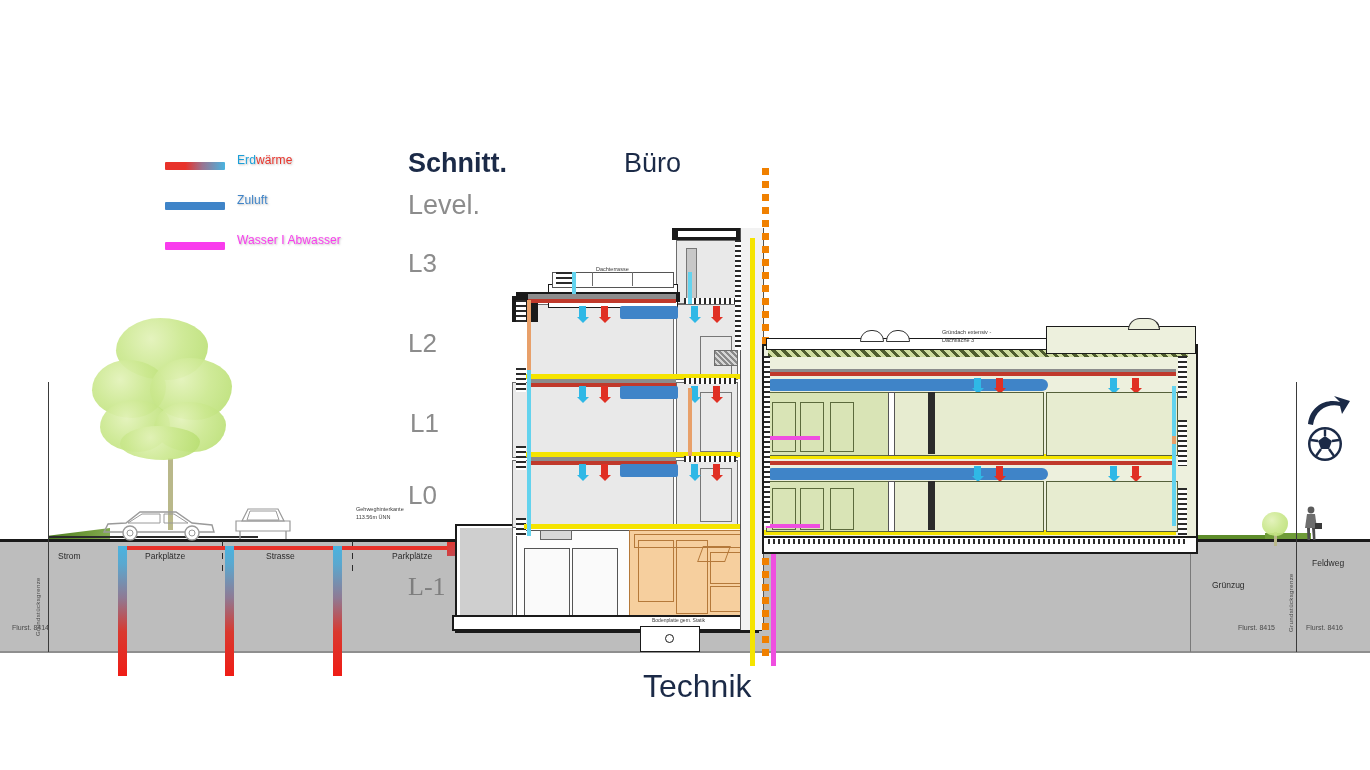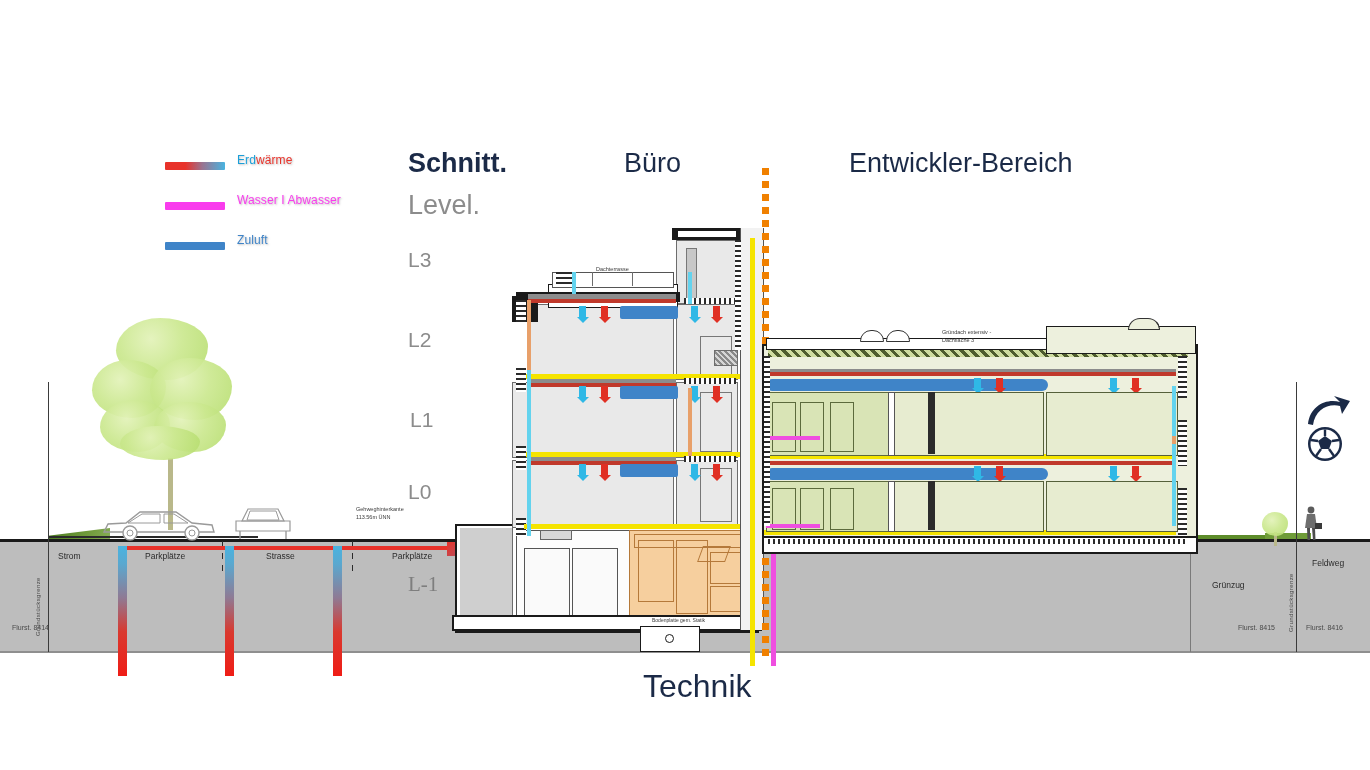--- a/index.html
+++ b/index.html
@@ -17,21 +17,21 @@
                 text-shadow:1px 1px 2px rgba(140,140,140,.55);}
 
   
   .cap{position:absolute;color:#1b2a47;white-space:nowrap;}
   #cap-schnitt{left:408px;top:148px;font-size:27px;font-weight:bold;}
   #cap-level{left:408px;top:190px;font-size:27px;color:#8c8c8c;}
   #cap-buro{left:624px;top:148px;font-size:27px;}
   #cap-entw{left:849px;top:148px;font-size:27px;}
   #cap-technik{left:643px;top:668px;font-size:32px;}
 
-  .lvl{position:absolute;font-size:21px;color:#8c8c8c;}
+  .lvl{position:absolute;font-size:26px;color:#8c8c8c;}
   #lvl-l3{left:408px;top:248px;}
   #lvl-l2{left:408px;top:328px;}
   #lvl-l1{left:410px;top:408px;}
   #lvl-l0{left:408px;top:480px;}
   #lvl-lm1{left:408px;top:572px;color:#7e7e7e;font-family:Liberation Serif, serif;}
 
   
   #soil{left:0;top:541px;width:1370px;height:111px;background:#bdbdbd;}
   #soil-bottom{left:0;top:651px;width:1370px;height:2px;background:#8f8f8f;}
   #ground-line{left:0;top:539px;width:1370px;height:2.5px;background:#1a1a1a;}
@@ -374,36 +374,35 @@
   <div id="legend">
 
     <div class="legend-row">
       <div class="legend-swatch" style="background:linear-gradient(to right,#e8322a 0%,#e8322a 34%,#9a7390 62%,#49b3e0 100%);"></div>
       <div class="legend-label">
         <span style="color:#1b9fd8;">Erd</span><span style="color:#e8322a;">wärme</span>
       </div>
     </div>
 
     <div class="legend-row">
+      <div class="legend-swatch" style="background:#3f84c8;"></div>
+      <div class="legend-label" style="color:#3f84c8;">Zuluft</div>
+    </div>
+
+    <div class="legend-row">
       <div class="legend-swatch" style="background:#f93ced;"></div>
       <div class="legend-label" style="color:#f93ced;">Wasser I Abwasser</div>
     </div>
 
-    <div class="legend-row">
-      <div class="legend-swatch" style="background:#3f84c8;"></div>
-      <div class="legend-label" style="color:#3f84c8;">Zuluft</div>
-    </div>
-
 
   </div>
 
   <div class="cap" id="cap-schnitt">Schnitt.</div>
   <div class="cap" id="cap-level">Level.</div>
   <div class="cap" id="cap-buro">Büro</div>
-  <div class="cap" id="cap-entw">Entwickler-Bereich</div>
   <div class="cap" id="cap-technik">Technik</div>
 
   <div class="lvl" id="lvl-l3">L3</div>
   <div class="lvl" id="lvl-l2">L2</div>
   <div class="lvl" id="lvl-l1">L1</div>
   <div class="lvl" id="lvl-l0">L0</div>
   <div class="lvl" id="lvl-lm1">L-1</div>
 
 </div>
 

